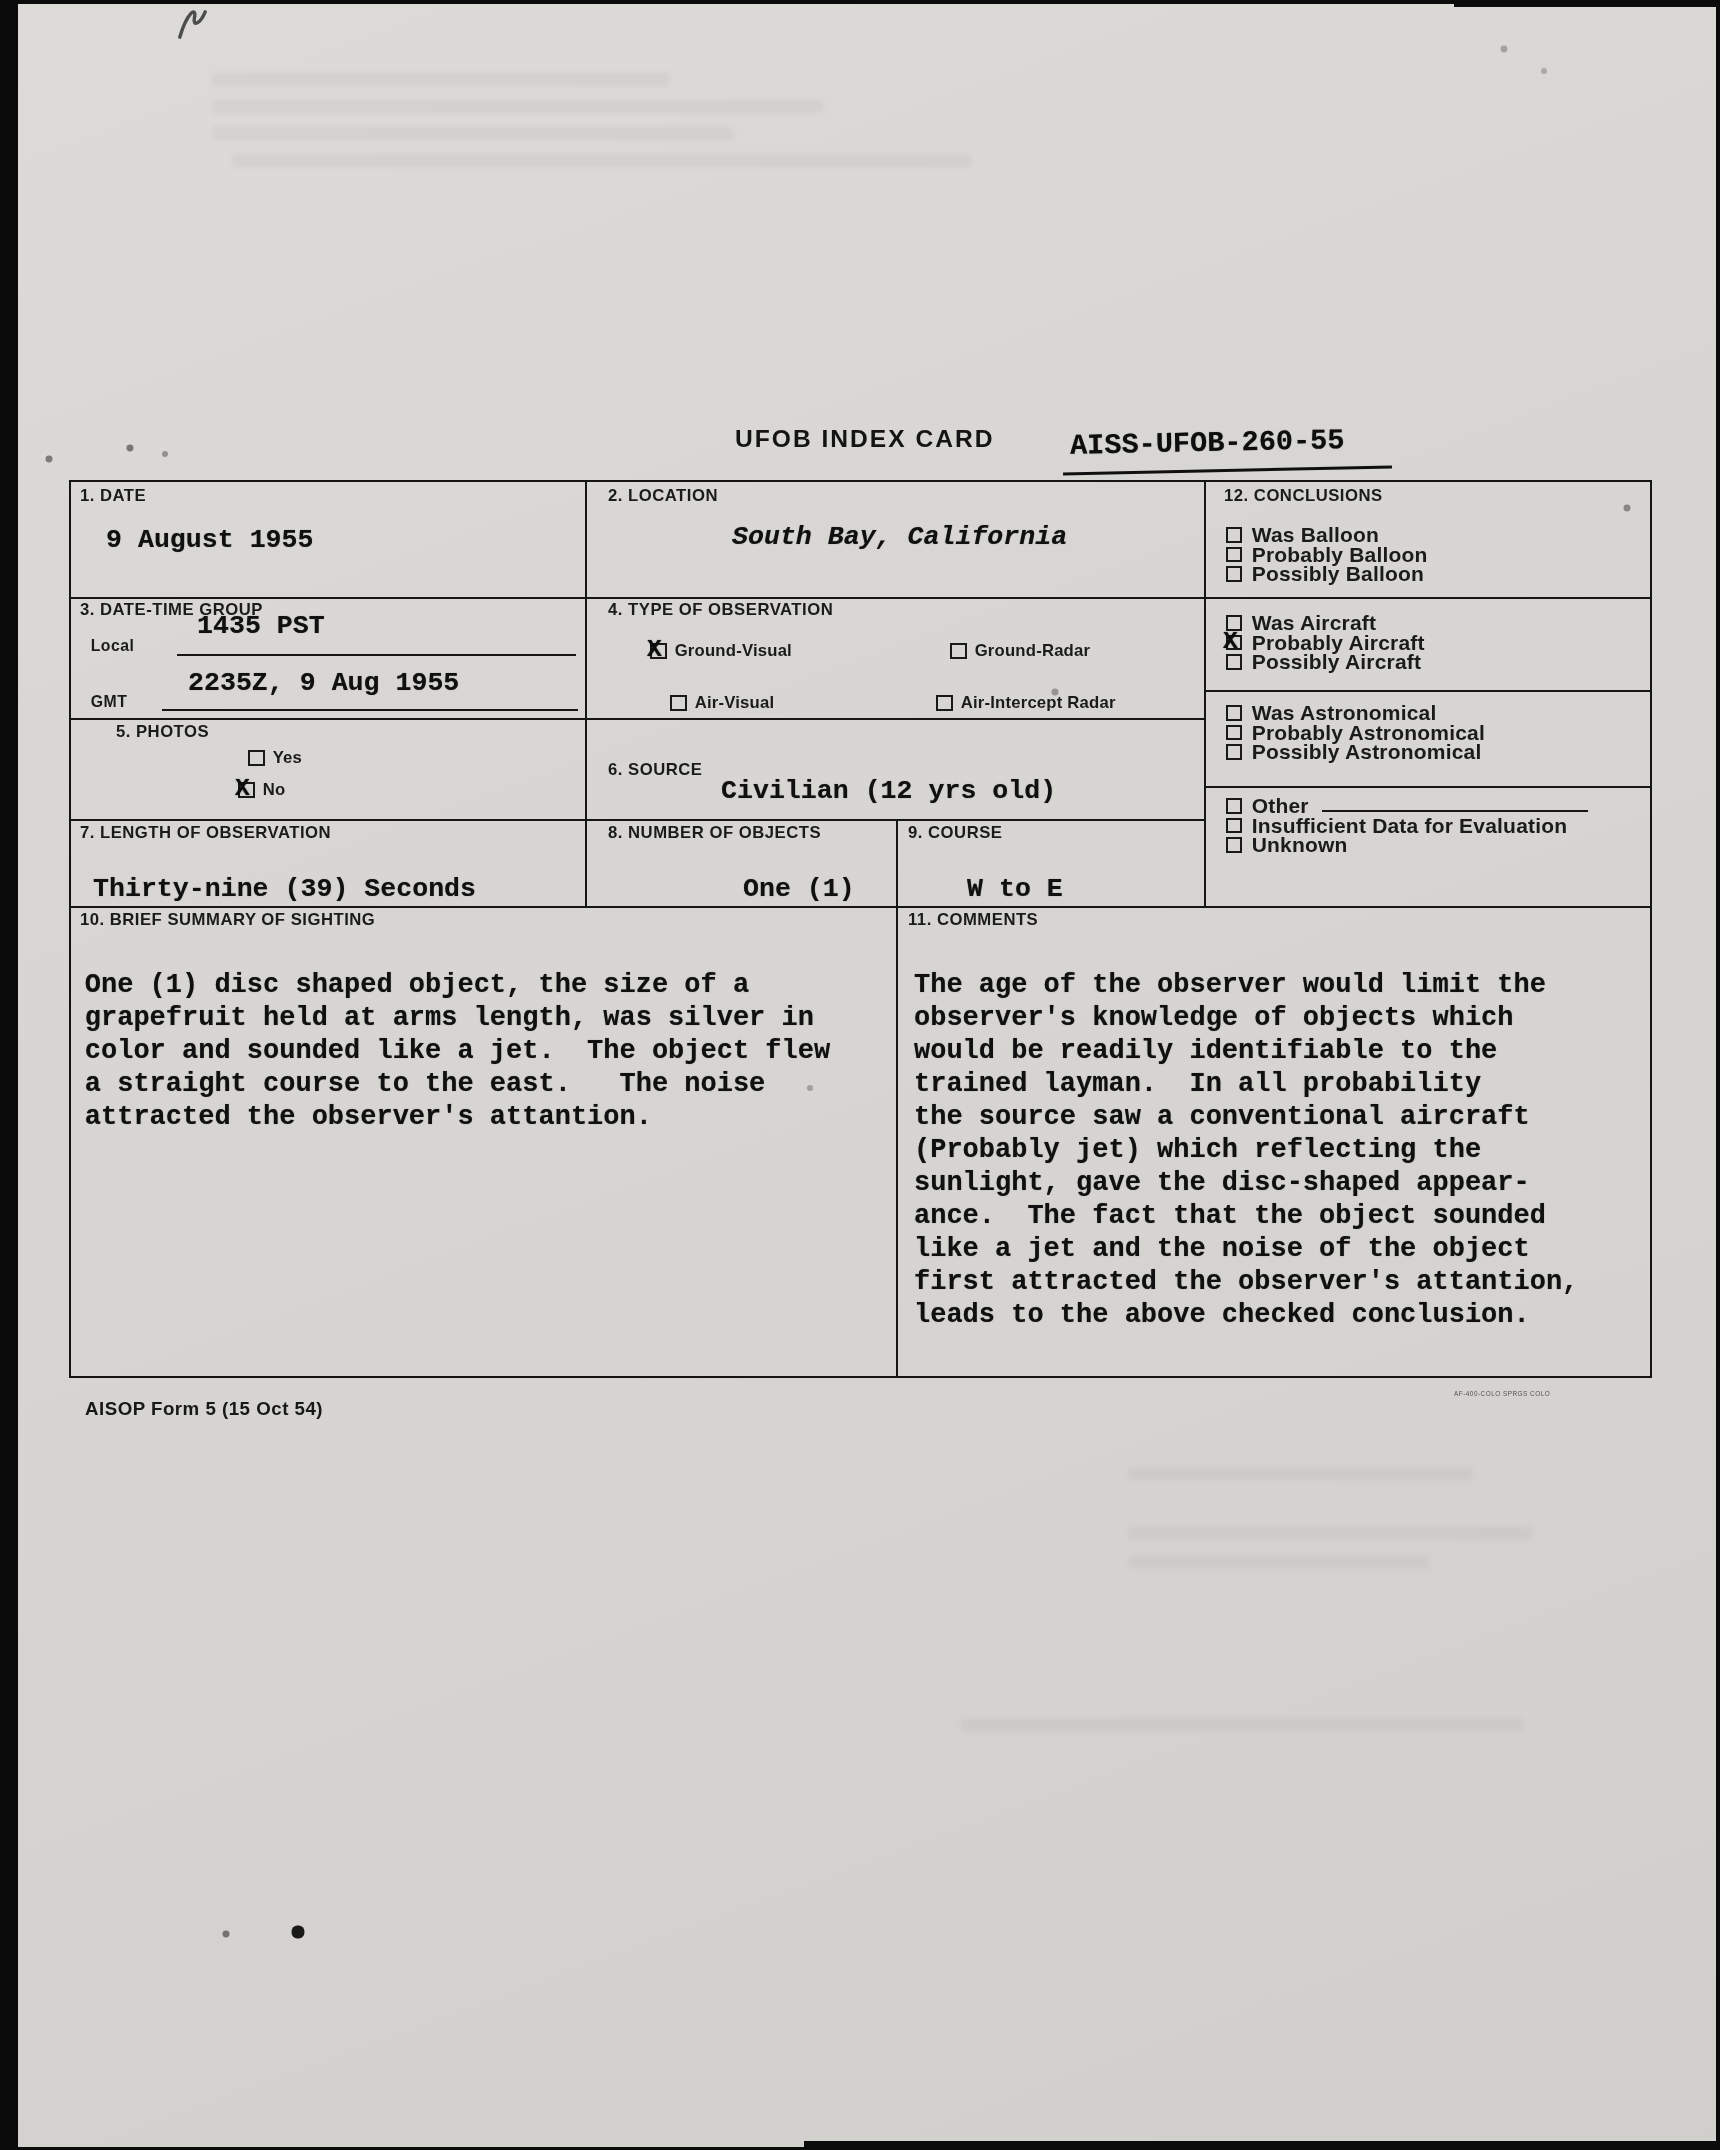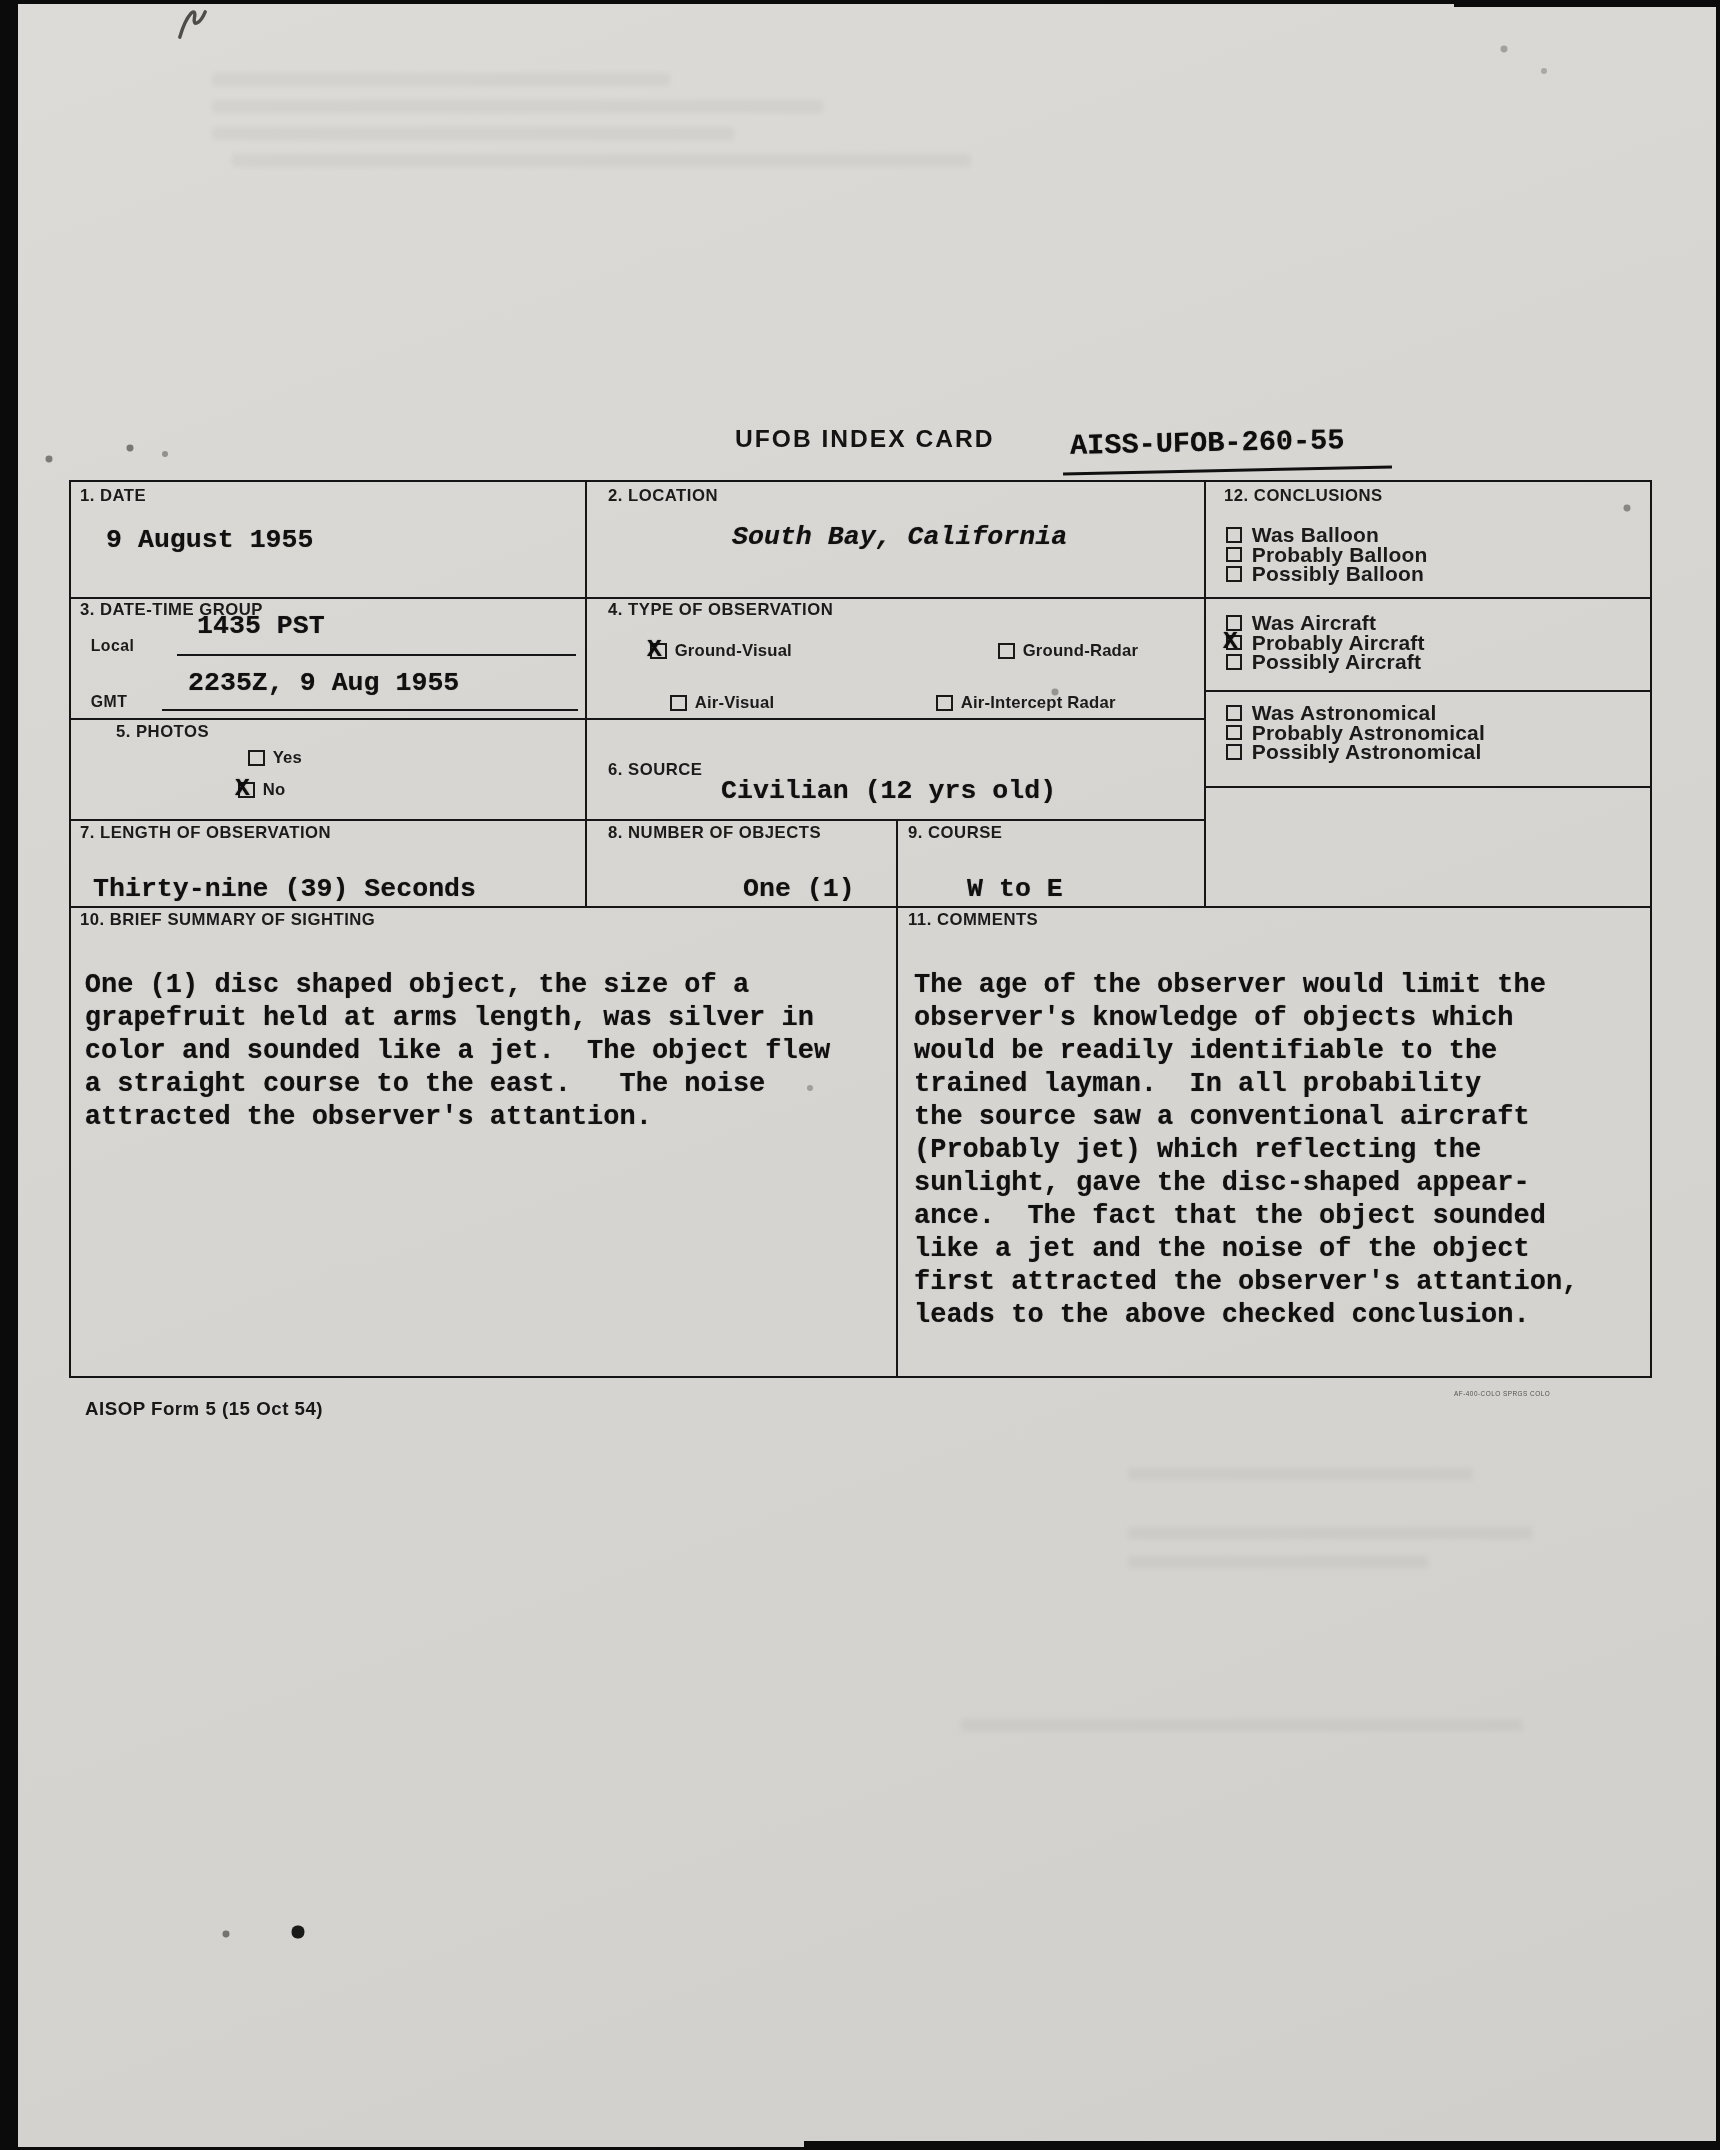--- a/index.html
+++ b/index.html
@@ -143,21 +143,21 @@
     <div class="typed" style="left:117px;top:186px;">2235Z, 9 Aug 1955</div>
     <div class="uline u2"></div>
 
     <div class="flabel" style="left:537px;top:118px;">4. TYPE OF OBSERVATION</div>
     <div class="opt" style="left:579px;top:159px;">
       <span class="cb">
           <span class="mark">X</span>
         </span>
       <span class="opt-label">Ground-Visual</span>
     </div>
-    <div class="opt" style="left:879px;top:159px;margin-left:48px;">
+    <div class="opt" style="left:879px;top:159px;">
       <span class="cb">
           <span class="mark"></span>
         </span>
       <span class="opt-label">Ground-Radar</span>
     </div>
     <div class="opt" style="left:579px;top:211px;margin-left:20px;">
       <span class="cb">
           <span class="mark"></span>
         </span>
       <span class="opt-label">Air-Visual</span>
@@ -273,19 +273,40 @@
         <span class="copt-label">Probably Astronomical</span>
       </div>
       <div class="copt">
         <span class="cb">
             <span class="mark"></span>
           </span>
         <span class="copt-label">Possibly Astronomical</span>
       </div>
     </div>
 
+    <div class="cgroup cg4">
+      <div class="copt">
+        <span class="cb">
+            <span class="mark"></span>
+          </span>
+        <span class="copt-label">Other</span>
+        <span class="blank-line"></span>
+      </div>
+      <div class="copt">
+        <span class="cb">
+            <span class="mark"></span>
+          </span>
+        <span class="copt-label">Insufficient Data for Evaluation</span>
+      </div>
+      <div class="copt">
+        <span class="cb">
+            <span class="mark"></span>
+          </span>
+        <span class="copt-label">Unknown</span>
+      </div>
+    </div>
   </div>
 
   <div class="footer">AISOP Form 5 (15 Oct 54)</div>
   <div class="microprint">AF-400-COLO SPRGS COLO</div>
 
 </div>
 
 
 </body></html>

